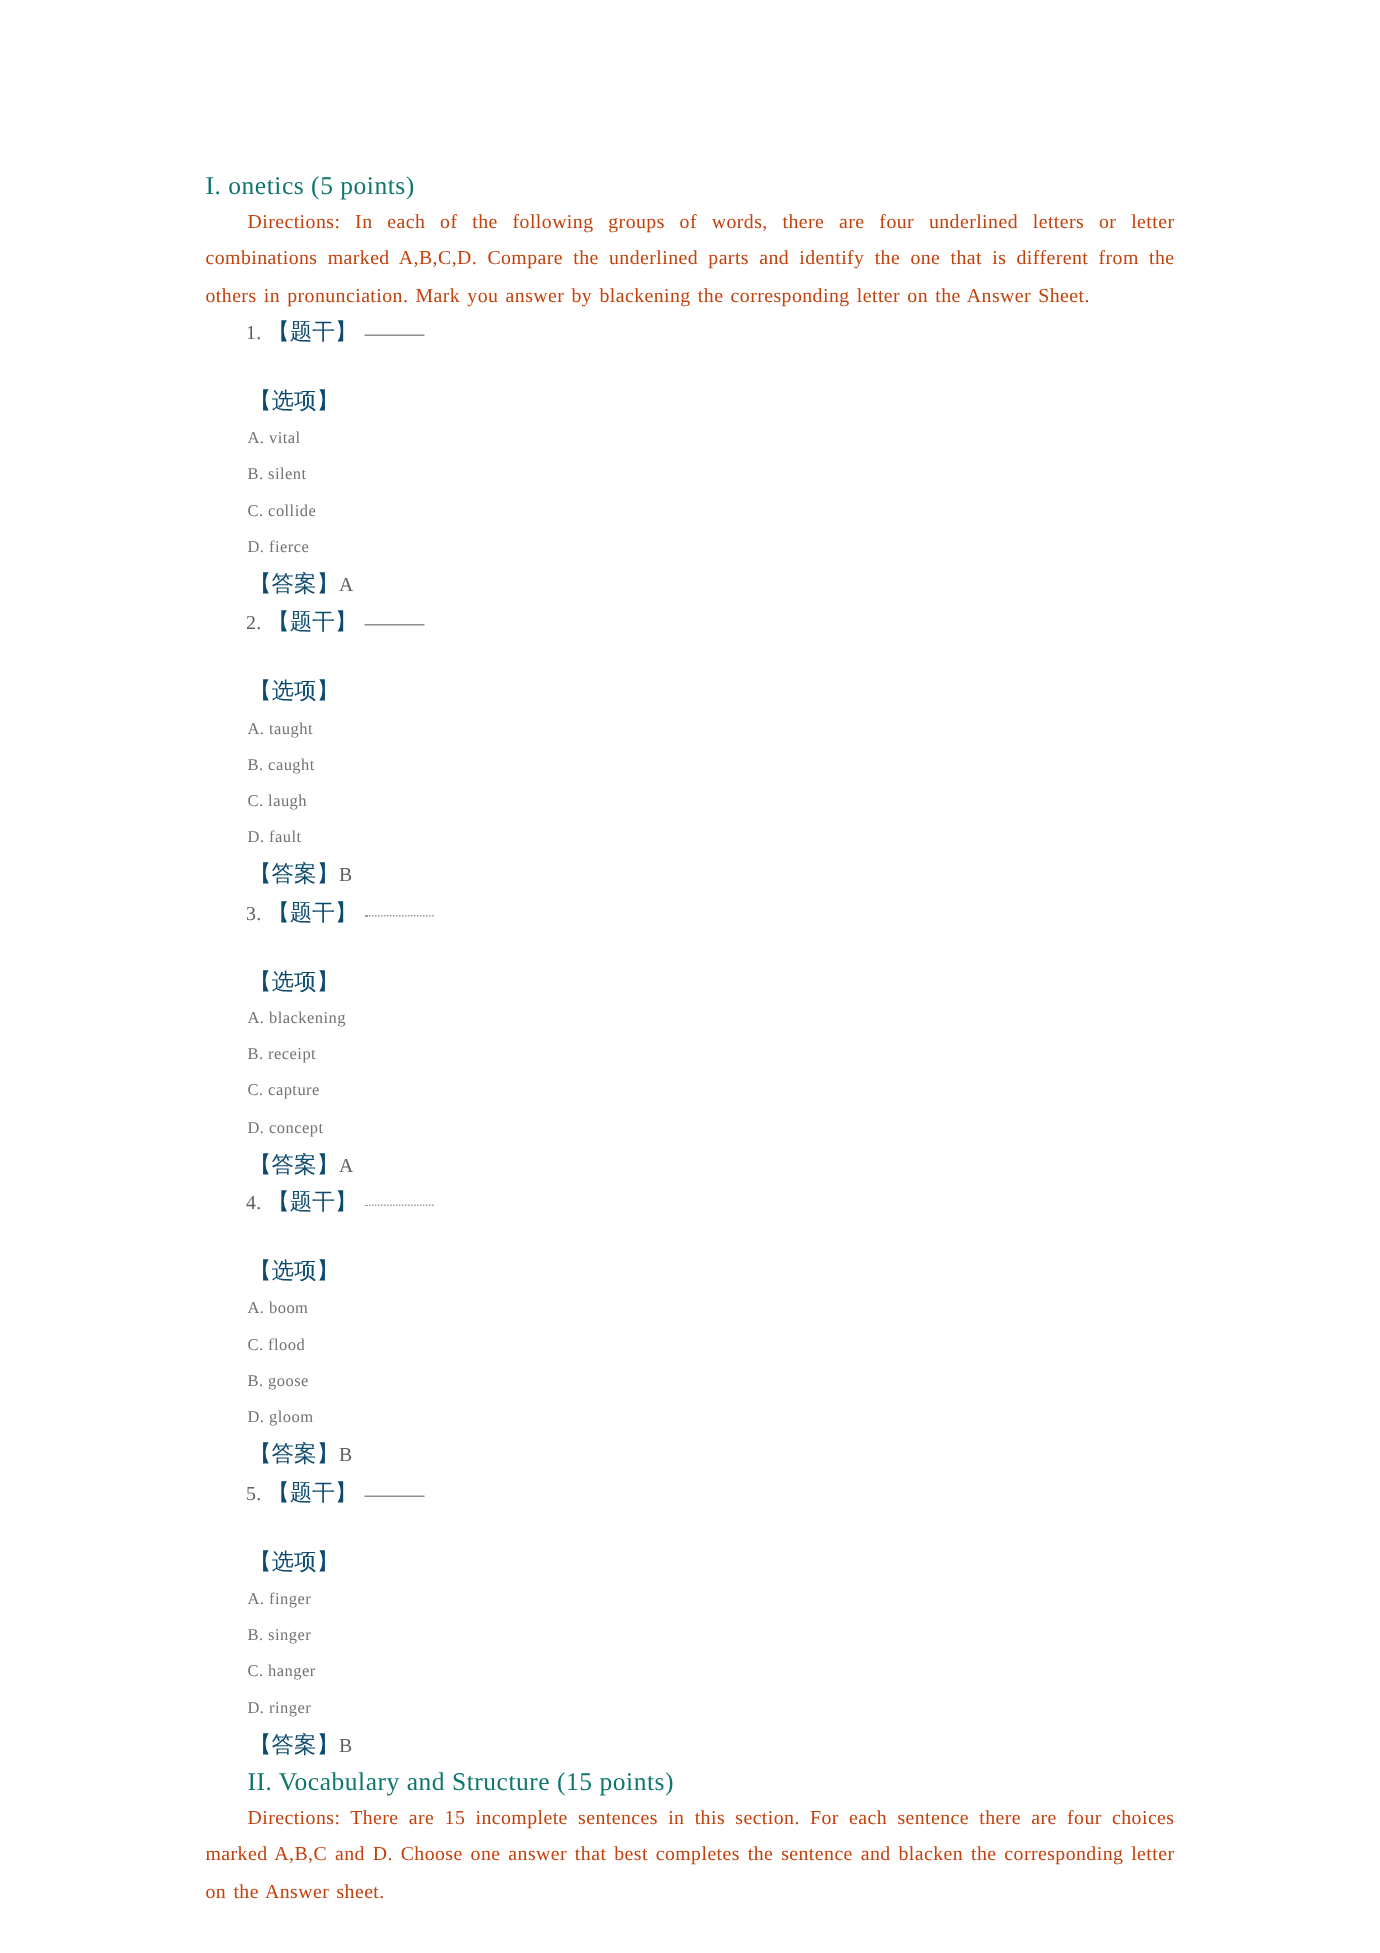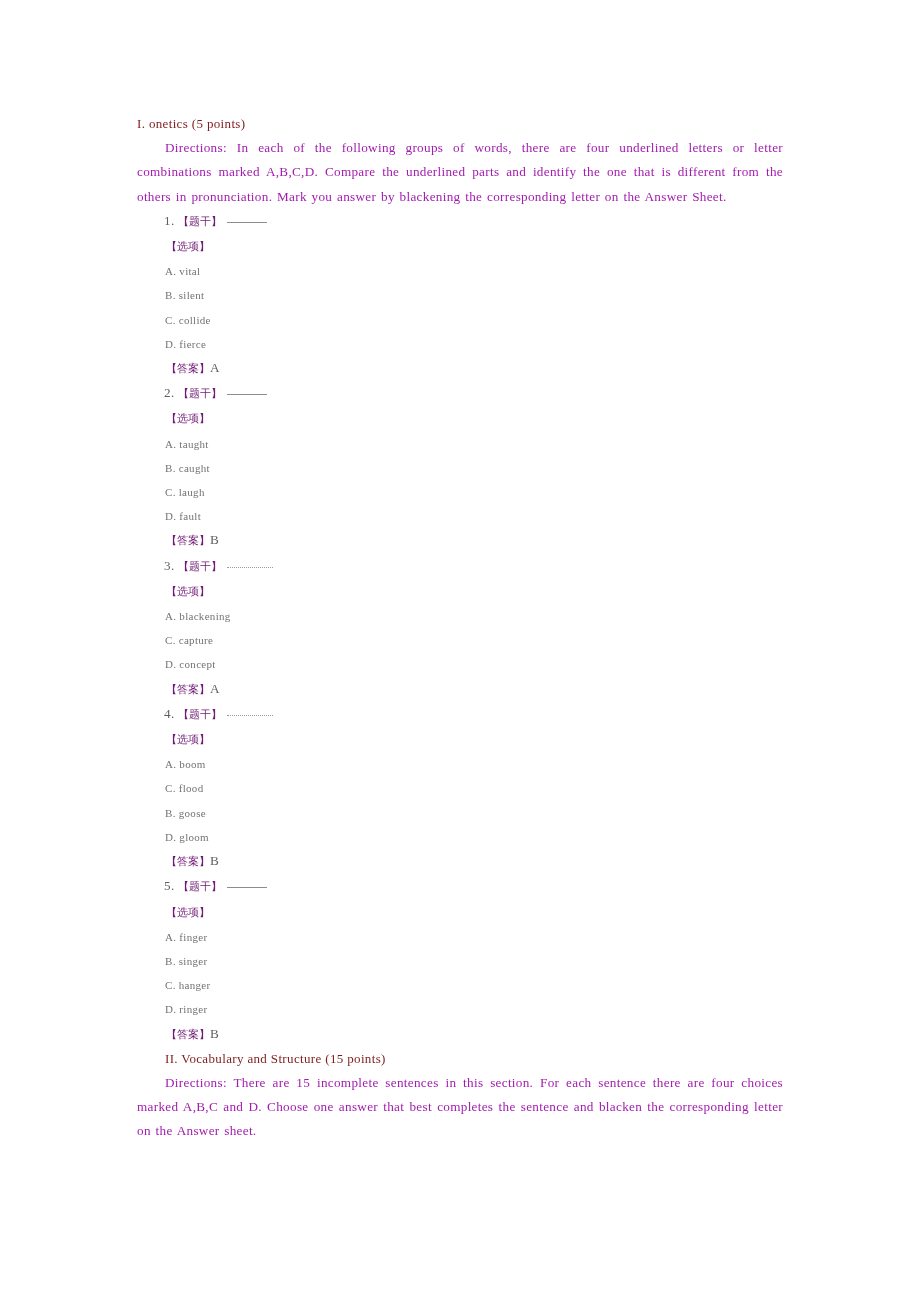--- a/index.html
+++ b/index.html
@@ -29,36 +29,36 @@
 
   .content {
     position: absolute;
     left: 137px;
     top: 112px;
     width: 648px;
   }
 
   
   .section-head {
-    font-size: 13px;
+    font-size: 17px;
     line-height: 24.2px;
     letter-spacing: 0.35px;
-    color: #7f1d1d;
+    color: #0f766e;
     padding-left: 0px;
   }
   .section-head.indent {
     padding-left: 28px;
   }
 
   
   .directions {
     font-size: 13.2px;
     line-height: 24.2px;
     letter-spacing: 0.3px;
-    color: #a21caf;
+    color: #c2410c;
     text-align: justify;
     text-align-last: left;
     text-indent: 28px;
     margin: 0;
     width: 646px;
     word-spacing: 1.2px;
   }
   .directions.narrow { width: 646px; }
 
   
@@ -71,43 +71,44 @@
     letter-spacing: 0.3px;
     color: #5f5f5f;
     white-space: nowrap;
   }
   .optlabel {
     padding-left: 29px;
     font-size: 13.2px;
     line-height: 24.2px;
     color: #5f5f5f;
     white-space: nowrap;
+    margin-top: 21px;
   }
   .choice {
     padding-left: 28px;
     font-size: 11px;
     line-height: 24.2px;
     letter-spacing: 0.3px;
     color: #737373;
     white-space: nowrap;
   }
   .answer {
     padding-left: 29px;
     font-size: 13.2px;
     line-height: 24.2px;
     color: #5f5f5f;
     white-space: nowrap;
   }
 
   
   .cjk {
     font-family: "DejaVu Sans", "Liberation Sans", sans-serif;
-    font-size: 11px;
+    font-size: 15px;
     letter-spacing: 0px;
-    color: #701a75;
+    color: #0c4a6e;
   }
 
   
   .blank {
     display: inline-block;
     width: 40px;
     height: 1px;
     margin-left: 5px;
     vertical-align: 2px;
     background: #8d8d8d;
@@ -148,20 +149,21 @@
         <div class="choice">B. caught</div>
         <div class="choice">C. laugh</div>
         <div class="choice">D. fault</div>
         <div class="answer"><span class="cjk">【答案】</span><span>B</span></div>
       </div>
 
       <div class="qblock">
         <div class="stem"><span>3.</span> <span class="cjk">【题干】</span><span class="blank dotted"></span></div>
         <div class="optlabel"><span class="cjk">【选项】</span></div>
         <div class="choice">A. blackening</div>
+        <div class="choice">B. receipt</div>
         <div class="choice">C. capture</div>
         <div class="choice">D. concept</div>
         <div class="answer"><span class="cjk">【答案】</span><span>A</span></div>
       </div>
 
       <div class="qblock">
         <div class="stem"><span>4.</span> <span class="cjk">【题干】</span><span class="blank dotted"></span></div>
         <div class="optlabel"><span class="cjk">【选项】</span></div>
         <div class="choice">A. boom</div>
         <div class="choice">C. flood</div>

